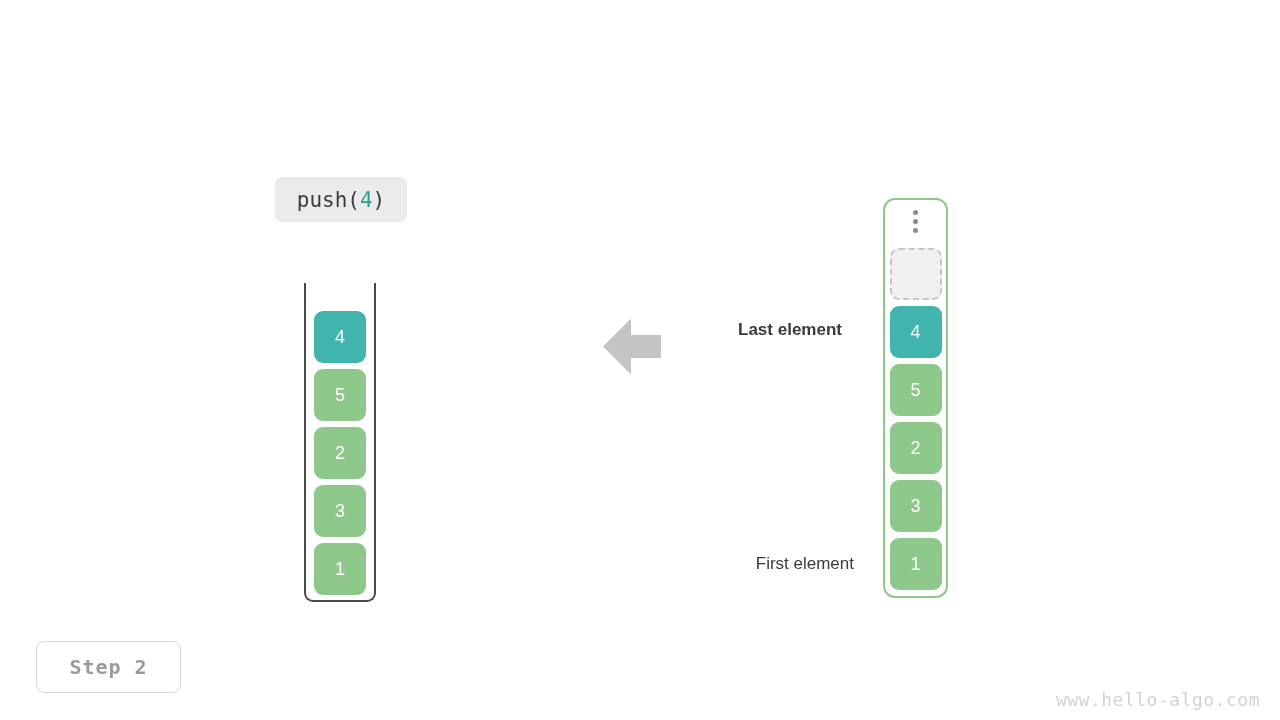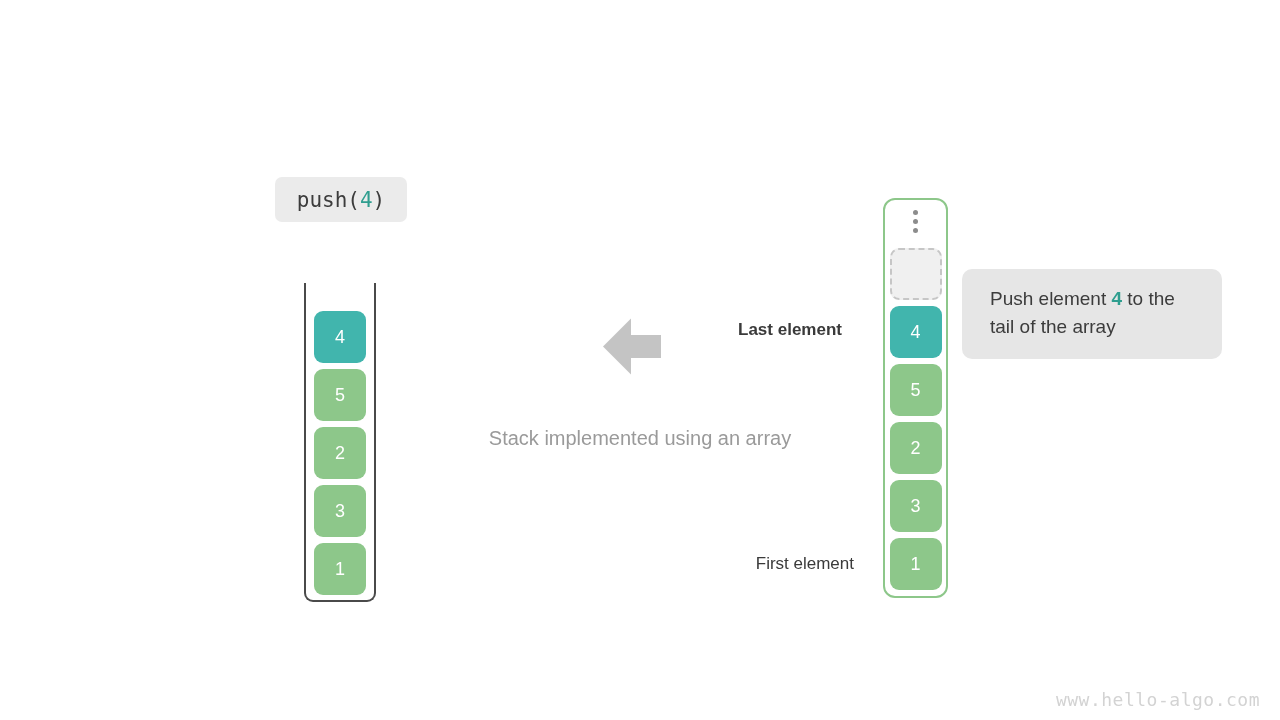--- a/index.html
+++ b/index.html
@@ -250,39 +250,35 @@
       <div class="cell green">3</div>
       <div class="cell green">1</div>
     </div>
   </div>
 
   <svg class="arrow-left" viewBox="0 0 58 57">
     <polygon points="0,28.5 28,0.5 28,17 58,17 58,40 28,40 28,56.5" fill="#c4c4c4"></polygon>
   </svg>
   <div class="note-last">Last element</div>
   <div class="note-first">First element</div>
-  <div class="caption">Stack implemented using an array</div>
 
   <div class="array-wrap">
     <div class="array-dots">
       <span></span>
       <span></span>
       <span></span>
     </div>
     <div class="array-items">
       <div class="cell empty"></div>
       <div class="cell teal">4</div>
       <div class="cell green">5</div>
       <div class="cell green">2</div>
       <div class="cell green">3</div>
       <div class="cell green">1</div>
     </div>
   </div>
 
-  <div class="bubble">
-    <span>Push element </span><span class="accent">4</span><span> to</span>
-    <span>the tail of the array</span>
-  </div>
-
+
+  <div class="step-badge">Step 2</div>
 
   <div class="watermark">www.hello-algo.com</div>
 
 </div>
 
 </body></html>

